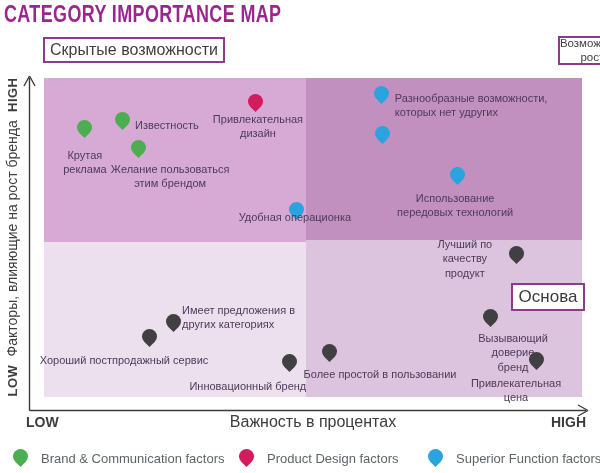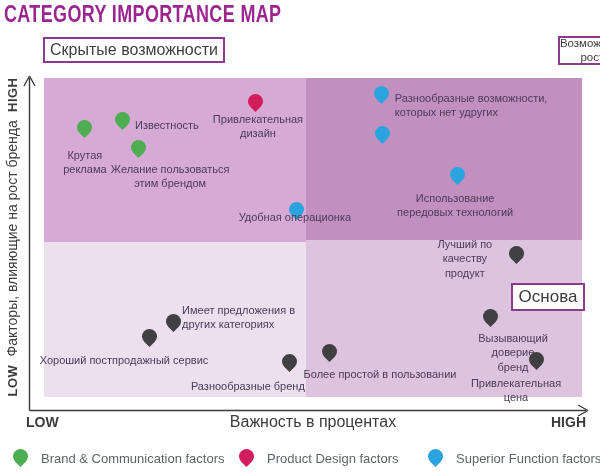--- a/index.html
+++ b/index.html
@@ -81,21 +81,21 @@
       <div class="pin" style="background: rgb(42, 163, 222); left: 245.36px; top: 123.937px;"></div>
       <div class="pt-label below" style="left: 250.86px; top: 132px;">Удобная операционка</div>
       <div class="pin" style="background: rgb(64, 63, 65); left: 465.402px; top: 167.959px;"></div>
       <div class="pt-label left" style="left: 459.902px; top: 179.959px;">Лучший по качеству продукт</div>
       <div class="pin" style="background: rgb(64, 63, 65); left: 121.62px; top: 235.906px;"></div>
       <div class="pt-label right" style="left: 138.12px; top: 238.906px;">Имеет предложения в
 других категориях</div>
       <div class="pin" style="background: rgb(64, 63, 65); left: 98.486px; top: 250.899px;"></div>
       <div class="pt-label below" style="left: 79.986px; top: 274.899px;">Хороший постпродажный сервис</div>
       <div class="pin" style="background: rgb(64, 63, 65); left: 238.366px; top: 276.1px;"></div>
-      <div class="pt-label below" style="left: 203.866px; top: 301.1px;">Разнообразные бренд</div>
+      <div class="pt-label below" style="left: 203.866px; top: 301.1px;">Инновационный бренд</div>
       <div class="pin" style="background: rgb(64, 63, 65); left: 277.64px; top: 265.892px;"></div>
       <div class="pt-label below" style="left: 323px; top: 288.892px; margin-left: 13px;">Более простой в пользовании</div>
       <div class="pin" style="background: rgb(64, 63, 65); left: 438.502px; top: 231.121px;"></div>
       <div class="pt-label below" style="left: 469.002px; top: 253.121px;">Вызывающий доверие бренд</div>
       <div class="pin" style="background: rgb(64, 63, 65); left: 485.308px; top: 273.867px;"></div>
       <div class="pt-label below" style="left: 472px; top: 297.867px;">Привлекательная цена</div>
     </div>
 
   <div class="ann-box box-core" style="position: absolute; left: 511px; top: 283px; border-color: rgb(138, 60, 138);">Основа</div>
 

